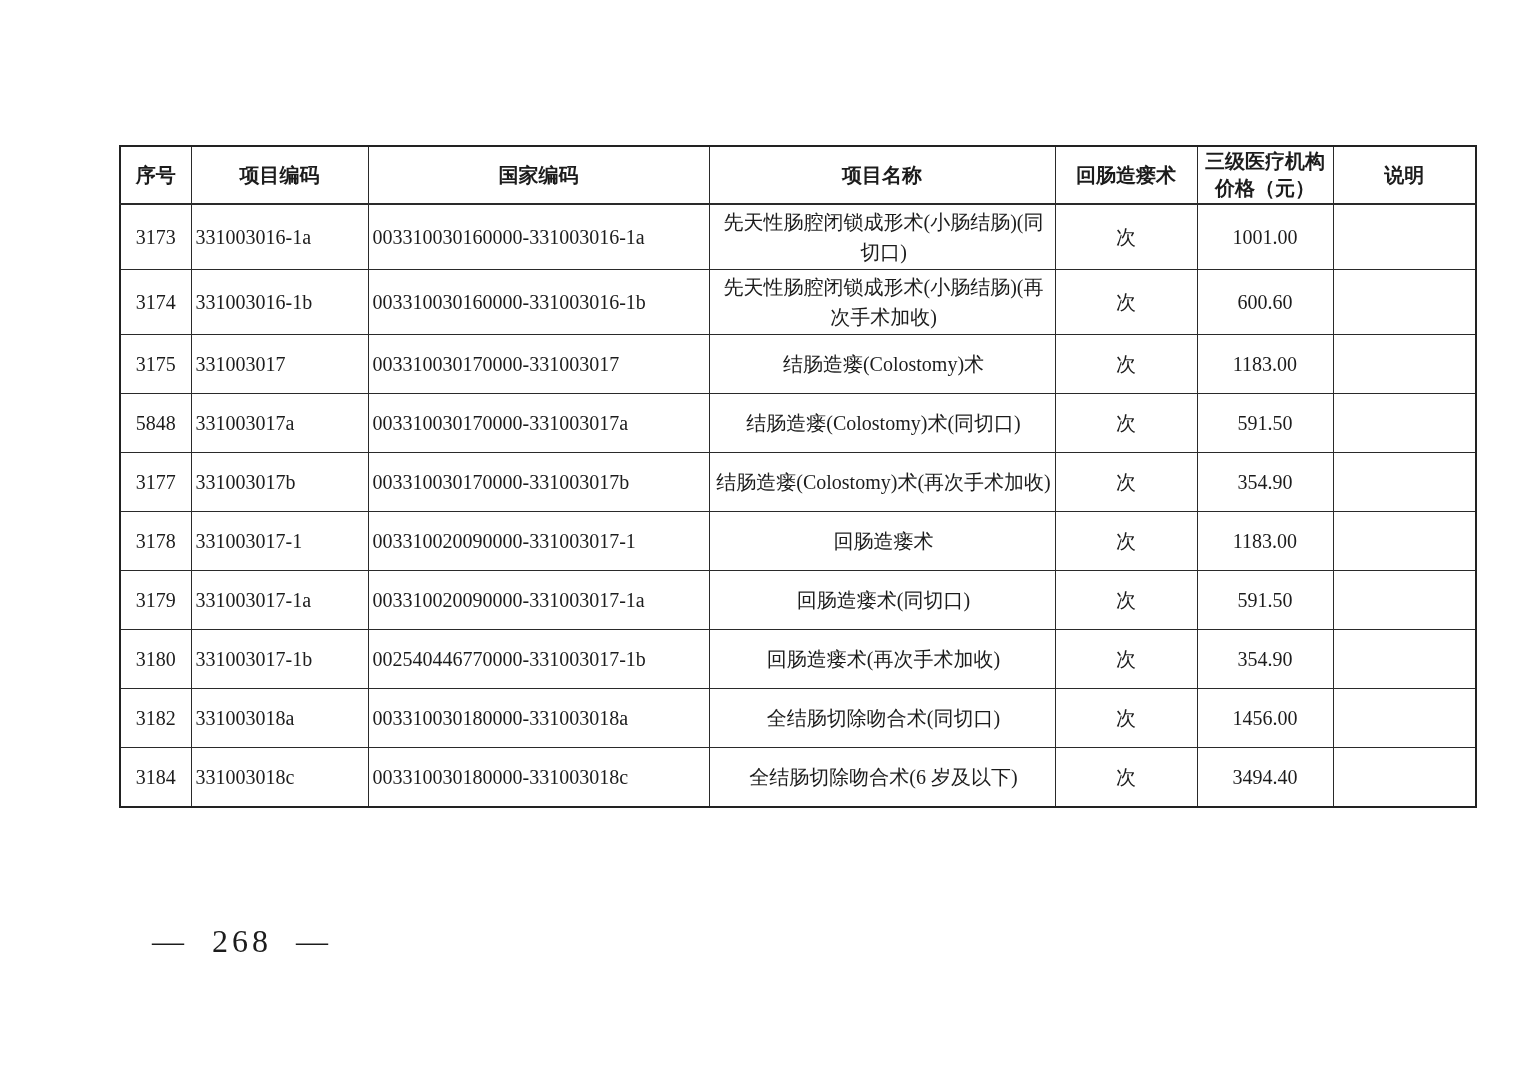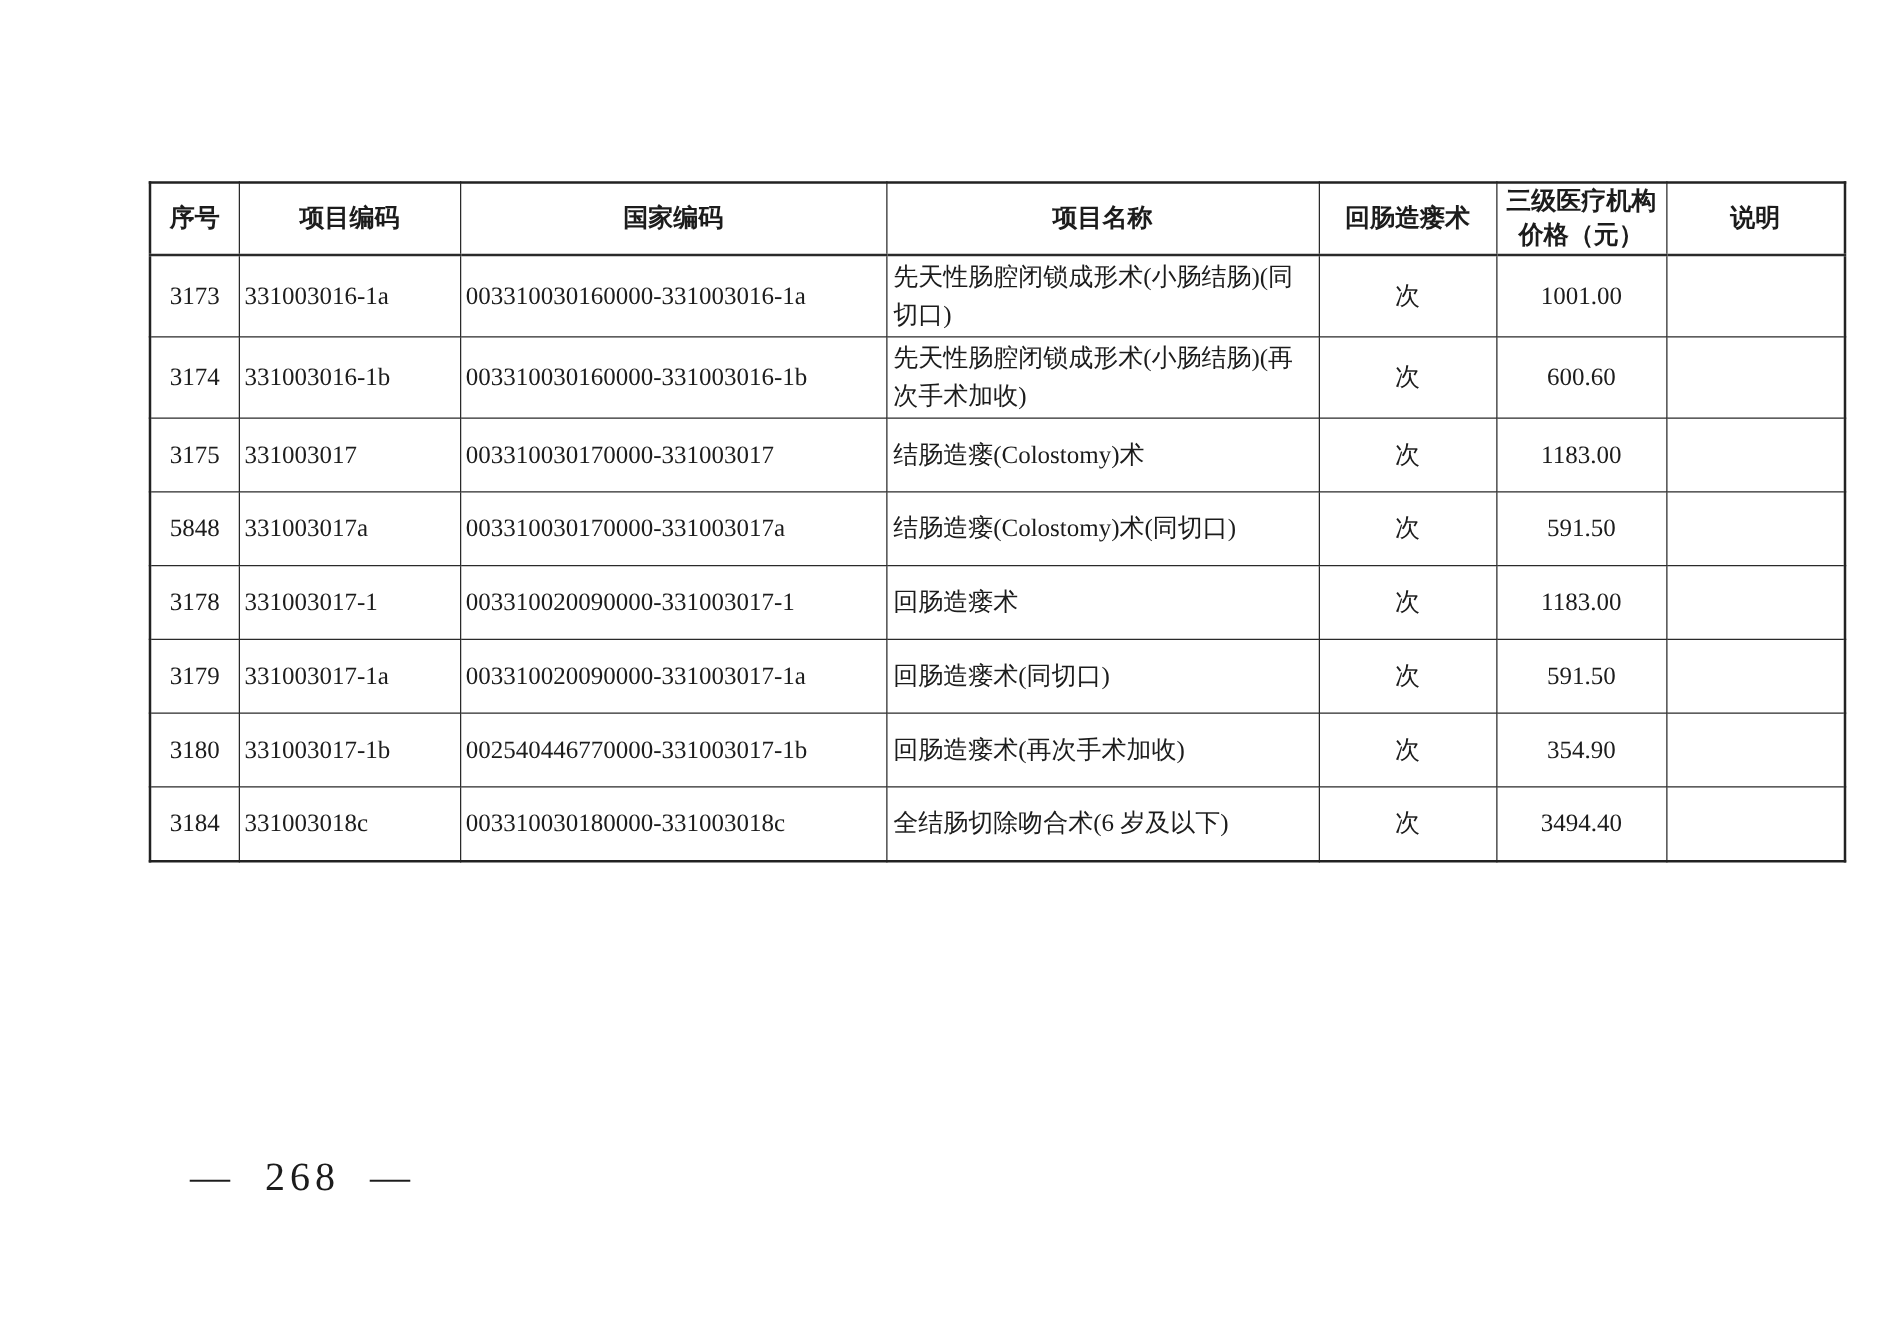--- a/index.html
+++ b/index.html
@@ -44,21 +44,21 @@
     height: 54px;
     vertical-align: middle;
     line-height: 1.5;
     padding: 2px 3px;
   }
   .price-table td.col-index,
   .price-table td.col-unit,
   .price-table td.col-price { text-align: center; padding: 2px 0; }
   .price-table td.col-item_code,
   .price-table td.col-national_code { text-align: left; padding-left: 4px; }
-  .price-table td.col-item_name { text-align: left; padding-left: 5px; padding-right: 2px; }
+  .price-table td.col-item_name { text-align: center; padding-left: 5px; padding-right: 2px; }
   .price-table td.col-note { }
   .page-footer {
     position: absolute;
     left: 152px; top: 923px;
     font-size: 32px;
     letter-spacing: 4px;
     color: #1c1c1c;
     white-space: pre;
   }
 </style>
@@ -119,20 +119,29 @@
         <tr>
           <td class="col-index">5848</td>
           <td class="col-item_code">331003017a</td>
           <td class="col-national_code">003310030170000-331003017a</td>
           <td class="col-item_name">结肠造瘘(Colostomy)术(同切口)</td>
           <td class="col-unit">次</td>
           <td class="col-price">591.50</td>
           <td class="col-note"></td>
         </tr>
         <tr>
+          <td class="col-index">3177</td>
+          <td class="col-item_code">331003017b</td>
+          <td class="col-national_code">003310030170000-331003017b</td>
+          <td class="col-item_name">结肠造瘘(Colostomy)术(再次手术加收)</td>
+          <td class="col-unit">次</td>
+          <td class="col-price">354.90</td>
+          <td class="col-note"></td>
+        </tr>
+        <tr>
           <td class="col-index">3178</td>
           <td class="col-item_code">331003017-1</td>
           <td class="col-national_code">003310020090000-331003017-1</td>
           <td class="col-item_name">回肠造瘘术</td>
           <td class="col-unit">次</td>
           <td class="col-price">1183.00</td>
           <td class="col-note"></td>
         </tr>
         <tr>
           <td class="col-index">3179</td>
@@ -146,20 +155,29 @@
         <tr>
           <td class="col-index">3180</td>
           <td class="col-item_code">331003017-1b</td>
           <td class="col-national_code">002540446770000-331003017-1b</td>
           <td class="col-item_name">回肠造瘘术(再次手术加收)</td>
           <td class="col-unit">次</td>
           <td class="col-price">354.90</td>
           <td class="col-note"></td>
         </tr>
         <tr>
+          <td class="col-index">3182</td>
+          <td class="col-item_code">331003018a</td>
+          <td class="col-national_code">003310030180000-331003018a</td>
+          <td class="col-item_name">全结肠切除吻合术(同切口)</td>
+          <td class="col-unit">次</td>
+          <td class="col-price">1456.00</td>
+          <td class="col-note"></td>
+        </tr>
+        <tr>
           <td class="col-index">3184</td>
           <td class="col-item_code">331003018c</td>
           <td class="col-national_code">003310030180000-331003018c</td>
           <td class="col-item_name">全结肠切除吻合术(6 岁及以下)</td>
           <td class="col-unit">次</td>
           <td class="col-price">3494.40</td>
           <td class="col-note"></td>
         </tr>
       </tbody>
   </table>

